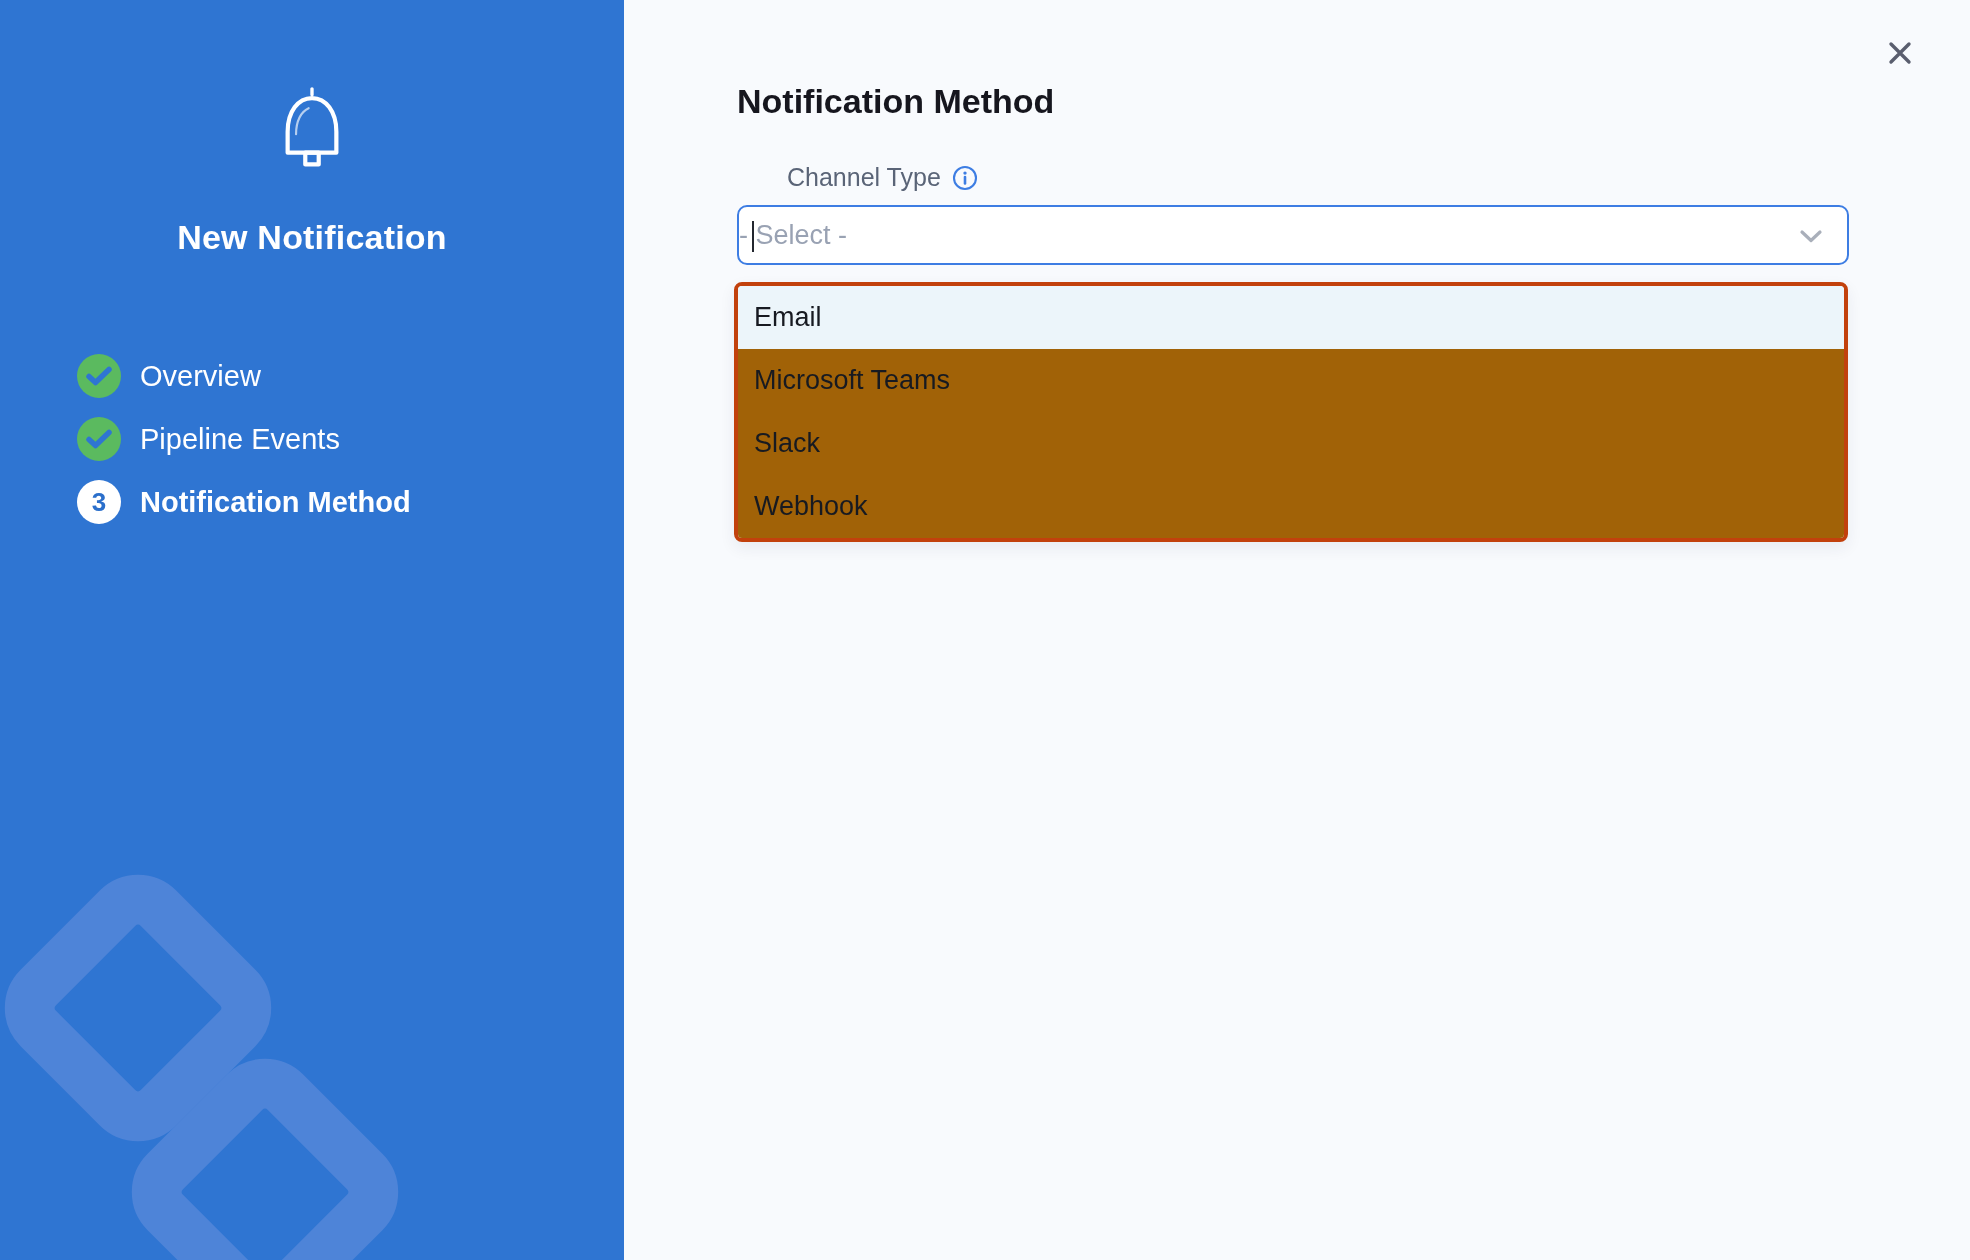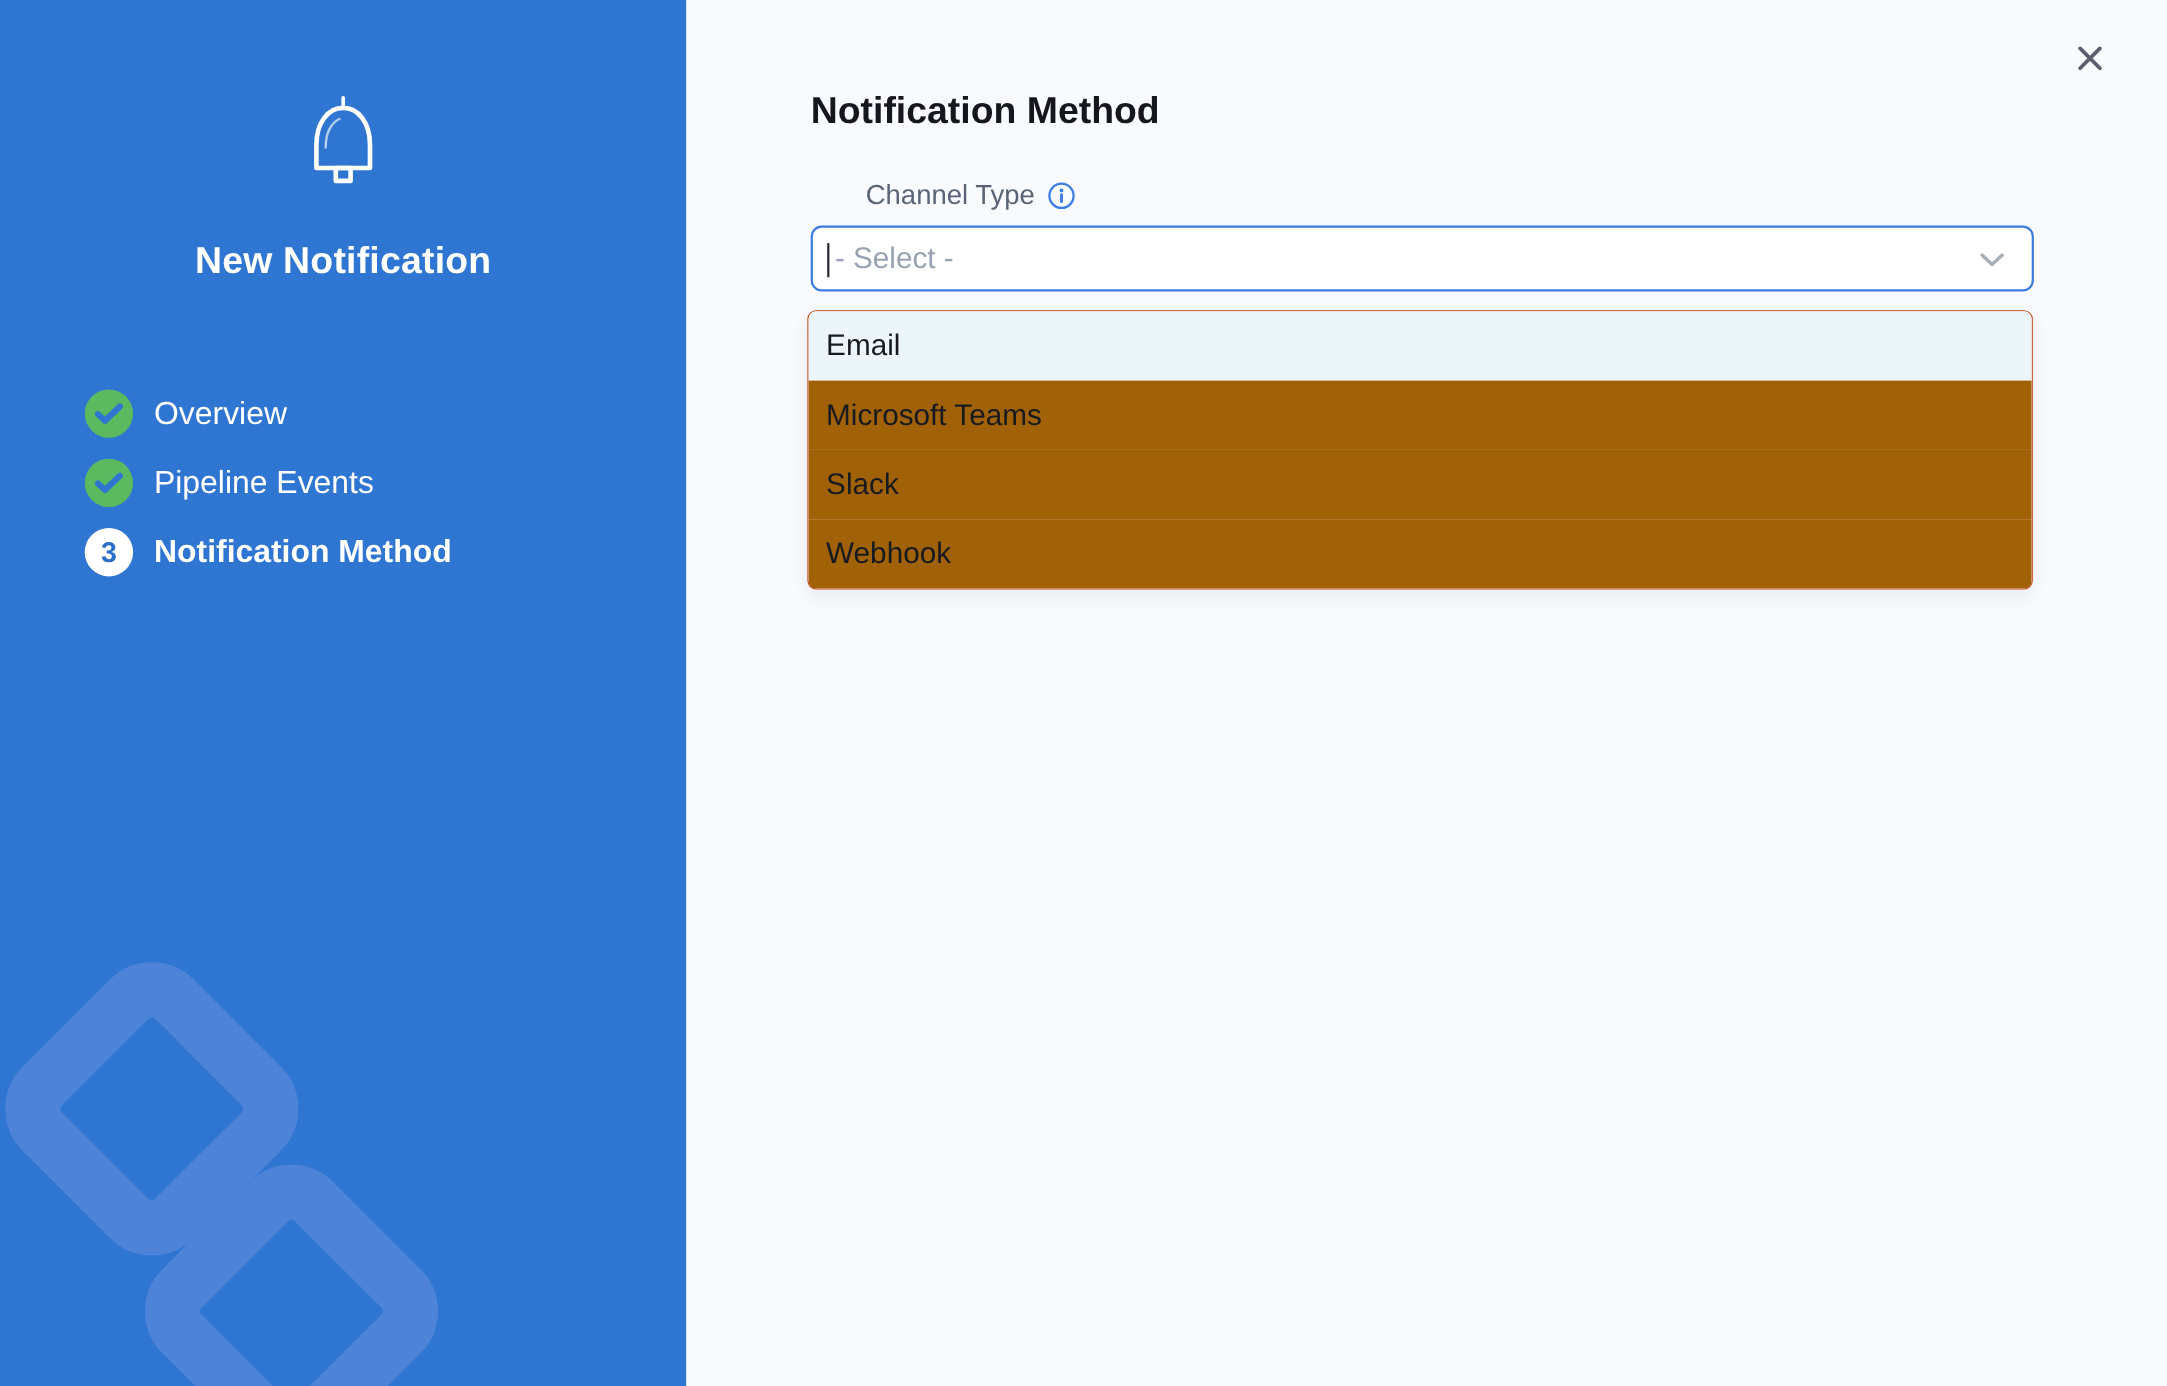--- a/index.html
+++ b/index.html
@@ -149,21 +149,20 @@
     display: flex;
     align-items: center;
     cursor: text;
   }
   .select-input {
     flex: 1 1 auto;
     height: 100%;
     border: none;
     outline: none;
     background: transparent;
-    padding-left: 20px;
     font-family: "Liberation Sans", sans-serif;
     font-size: 27px;
     color: #1C212B;
   }
   .select-input::placeholder { color: #99A2B3; opacity: 1; }
   .fake-caret {
     position: absolute;
     left: 13px;
     top: 14px;
     width: 2px;
@@ -176,21 +175,21 @@
     top: 22px;
     pointer-events: none;
   }
 
   .dropdown {
     position: absolute;
     left: 110px;
     top: 282px;
     width: 1114px;
     background: #FFFFFF;
-    border: 1px solid #c2410c;
+    border: 4px solid #c2410c;
     border-radius: 8px;
     box-shadow: 0 6px 16px rgba(23, 43, 77, 0.07);
     overflow: hidden;
   }
   .option {
     height: 63px;
     display: flex;
     align-items: center;
     padding-left: 16px;
     font-size: 27px;

